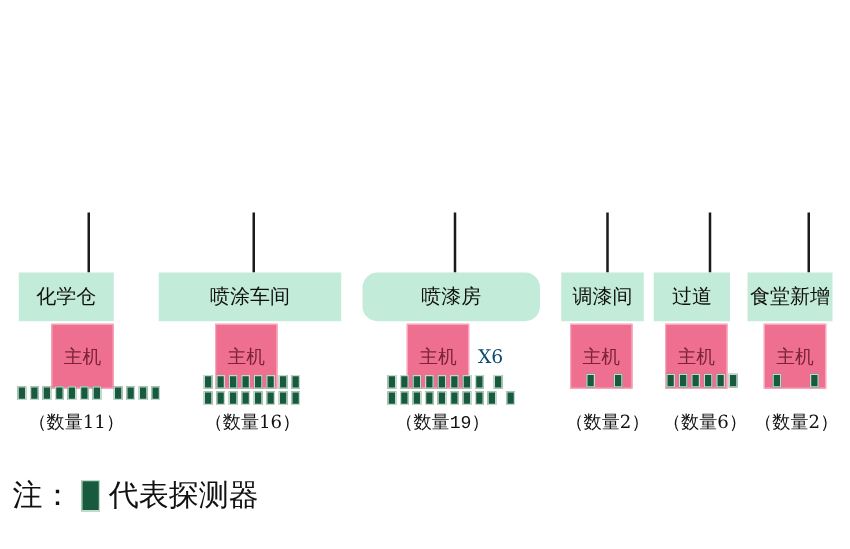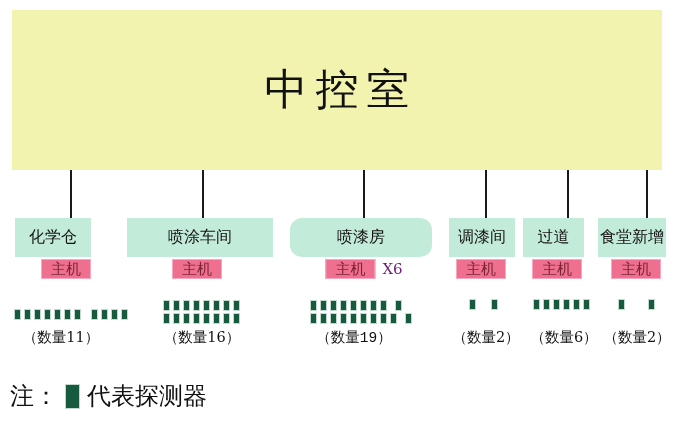--- a/index.html
+++ b/index.html
@@ -44,23 +44,23 @@
     transform: translateX(-50%);
     display: flex; align-items: center; gap: 7px;
     white-space: nowrap;
   }
   .host-badge {
     background: var(--host-bg, #ee6f90);
     border: 1px solid var(--host-border, #f7a8bc);
     color: var(--host-text, #7b2433);
     font-size: 15px;
     height: 18px; line-height: 18px;
-    padding: 0 9px;
-  }
-  .host-suffix { font-size: 15px; color: #701a75; }
+    padding: 16px 9px;
+  }
+  .host-suffix { font-size: 15px; color: #0c4a6e; }
   .det-row {
     position: absolute;
     display: flex; align-items: flex-start;
   }
   .det-cluster { display: flex; gap: 3px; }
   .det {
     width: 5px; height: 9px;
     background: var(--det-fill, #175a3d);
     border: 1px solid var(--det-border, #c2d9cd);
   }
@@ -82,23 +82,20 @@
     display: inline-block;
     width: 13px; height: 23px;
     background: var(--det-fill, #175a3d);
     border: 1px solid var(--det-border, #c2d9cd);
   }
 </style>
 </head>
 <body>
 
 <div id="stage" style="--root-bg: #f2f3ae; --branch-bg: #c3ebd9; --host-bg: #ee6f90; --host-border: #f7a8bc; --host-text: #7b2433; --det-fill: #175a3d; --det-border: #c2d9cd; --connector: #1a1a1a;">
-  <div class="root-box">
-    <div class="root-title">中控室</div>
-  </div>
 
   <div id="branches">
       <div class="connector" style="left: 70px;"></div>
       <div class="branch-box" style="left: 15px; width: 76px;">
         <div class="branch-label">化学仓</div>
       </div>
       <div class="host-row" style="left: 66px;">
         <div class="host-badge">主机</div>
       </div>
       <div class="det-row" style="left: 14px; top: 309px;">

